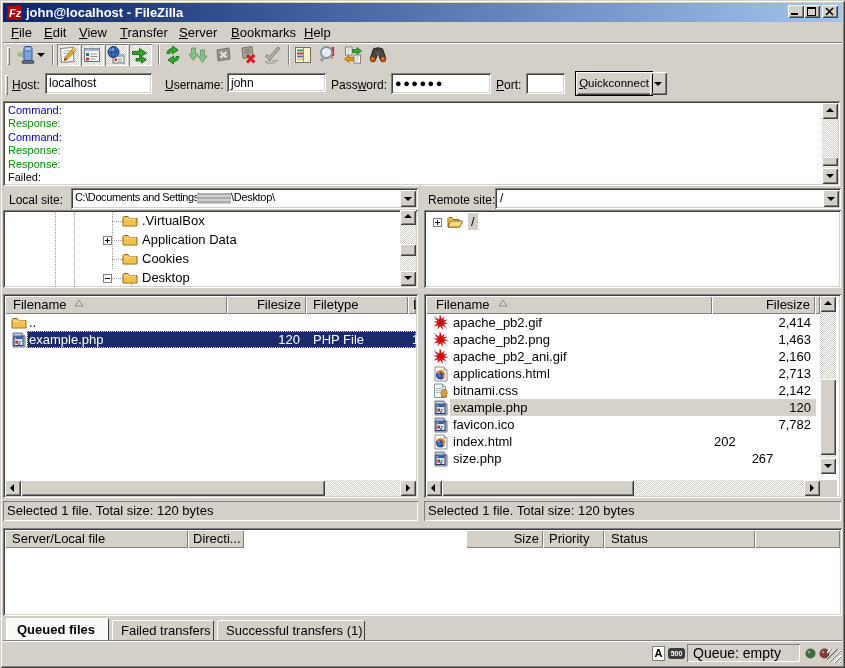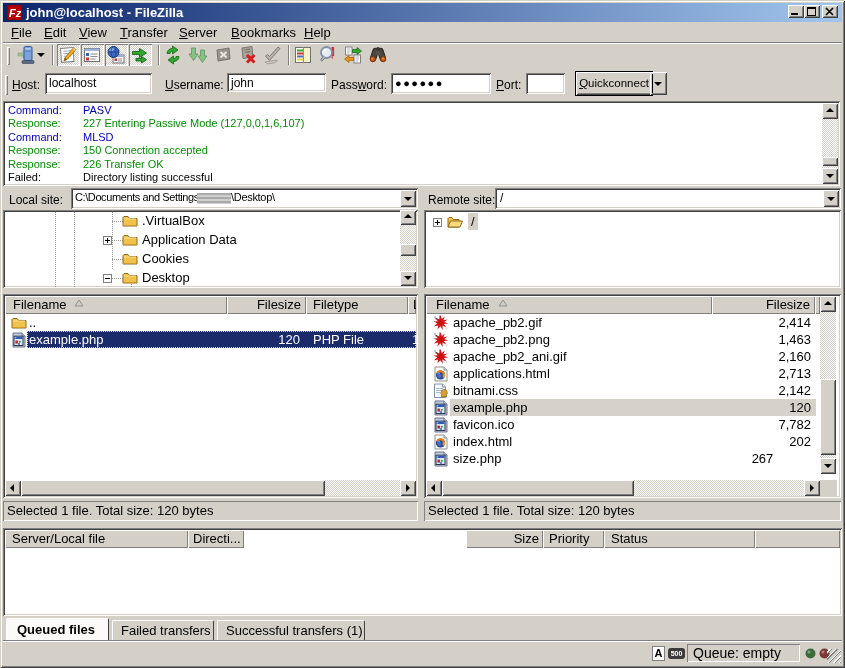--- a/index.html
+++ b/index.html
@@ -175,21 +175,20 @@
   <div class="ab" style="left:493px;top:10px"><u>P</u>ort:</div>
   <div class="ab in2" style="left:523px;top:5px;width:39px;height:21px;background:#fff"></div>
   <div class="ab out" style="left:573px;top:4px;width:76px;height:23px;text-align:center;line-height:23px;box-shadow:0 0 0 1px #000,inset 1px 1px 0 #fff,inset -1px -1px 0 #404040,inset 2px 2px 0 #d4d0c8,inset -2px -2px 0 #808080;font-size:11.5px"><u>Q</u>uickconnect</div>
   <div class="ab out" style="left:647px;top:4px;width:17px;height:23px">
         <div class="ab arr-d" style="left:4px;top:10px"></div>
       </div>
 </div>
 
 <div class="ab in2" style="left:3px;top:101px;width:837px;height:85px;background:#fff;font-size:11px">
   <div class="ab" style="left:5px;top:3px;line-height:13.4px;color:#0000c0">Command:<br><span style="color:#009000">Response:</span><br>Command:<br><span style="color:#009000">Response:</span><br><span style="color:#009000">Response:</span><br><span style="color:#000">Failed:</span></div>
-  <div class="ab" style="left:80px;top:3px;line-height:13.4px;color:#0000c0">PASV<br><span style="color:#009000">227 Entering Passive Mode (127,0,0,1,6,107)</span><br>MLSD<br><span style="color:#009000">150 Connection accepted</span><br><span style="color:#009000">226 Transfer OK</span><br><span style="color:#000">Directory listing successful</span></div>
 
   <div class="ab checker" style="left:819px;top:2px;width:16px;height:81px">
     <div class="ab out sb" style="left:0;top:0;width:16px;height:16px">
           <div class="ab arr-u" style="left:4px;top:5px"></div>
         </div>
     <div class="ab out sb" style="left:0;top:54px;width:16px;height:9px"></div>
     <div class="ab out sb" style="left:0;top:65px;width:16px;height:16px">
           <div class="ab arr-d" style="left:4px;top:6px"></div>
         </div>
   </div>
@@ -347,21 +346,21 @@
   <div class="ab" style="left:290px;top:106px;width:97px;text-align:right">120</div>
   <svg class="ab" style="left:9px;top:123px" width="16" height="16" viewBox="0 0 16 16">
         <use href="#i-app"></use>
       </svg>
   <div class="ab" style="left:29px;top:123px">favicon.ico</div>
   <div class="ab" style="left:290px;top:123px;width:97px;text-align:right">7,782</div>
   <svg class="ab" style="left:9px;top:140px" width="16" height="16" viewBox="0 0 16 16">
         <use href="#i-ff"></use>
       </svg>
   <div class="ab" style="left:29px;top:140px">index.html</div>
-  <div class="ab" style="left:290px;top:140px;width:97px;text-align:right">202</div>
+  <div class="ab" style="left:290px;top:140px;width:97px;">202</div>
   <svg class="ab" style="left:9px;top:157px" width="16" height="16" viewBox="0 0 16 16">
         <use href="#i-app"></use>
       </svg>
   <div class="ab" style="left:29px;top:157px">size.php</div>
   <div class="ab" style="left:290px;top:157px;width:97px;text-align:center">267</div>
 
   <div class="ab checker" style="left:396px;top:2px;width:16px;height:178px">
     <div class="ab out sb" style="left:0;top:0;width:16px;height:16px">
           <div class="ab arr-u" style="left:4px;top:5px"></div>
         </div>

